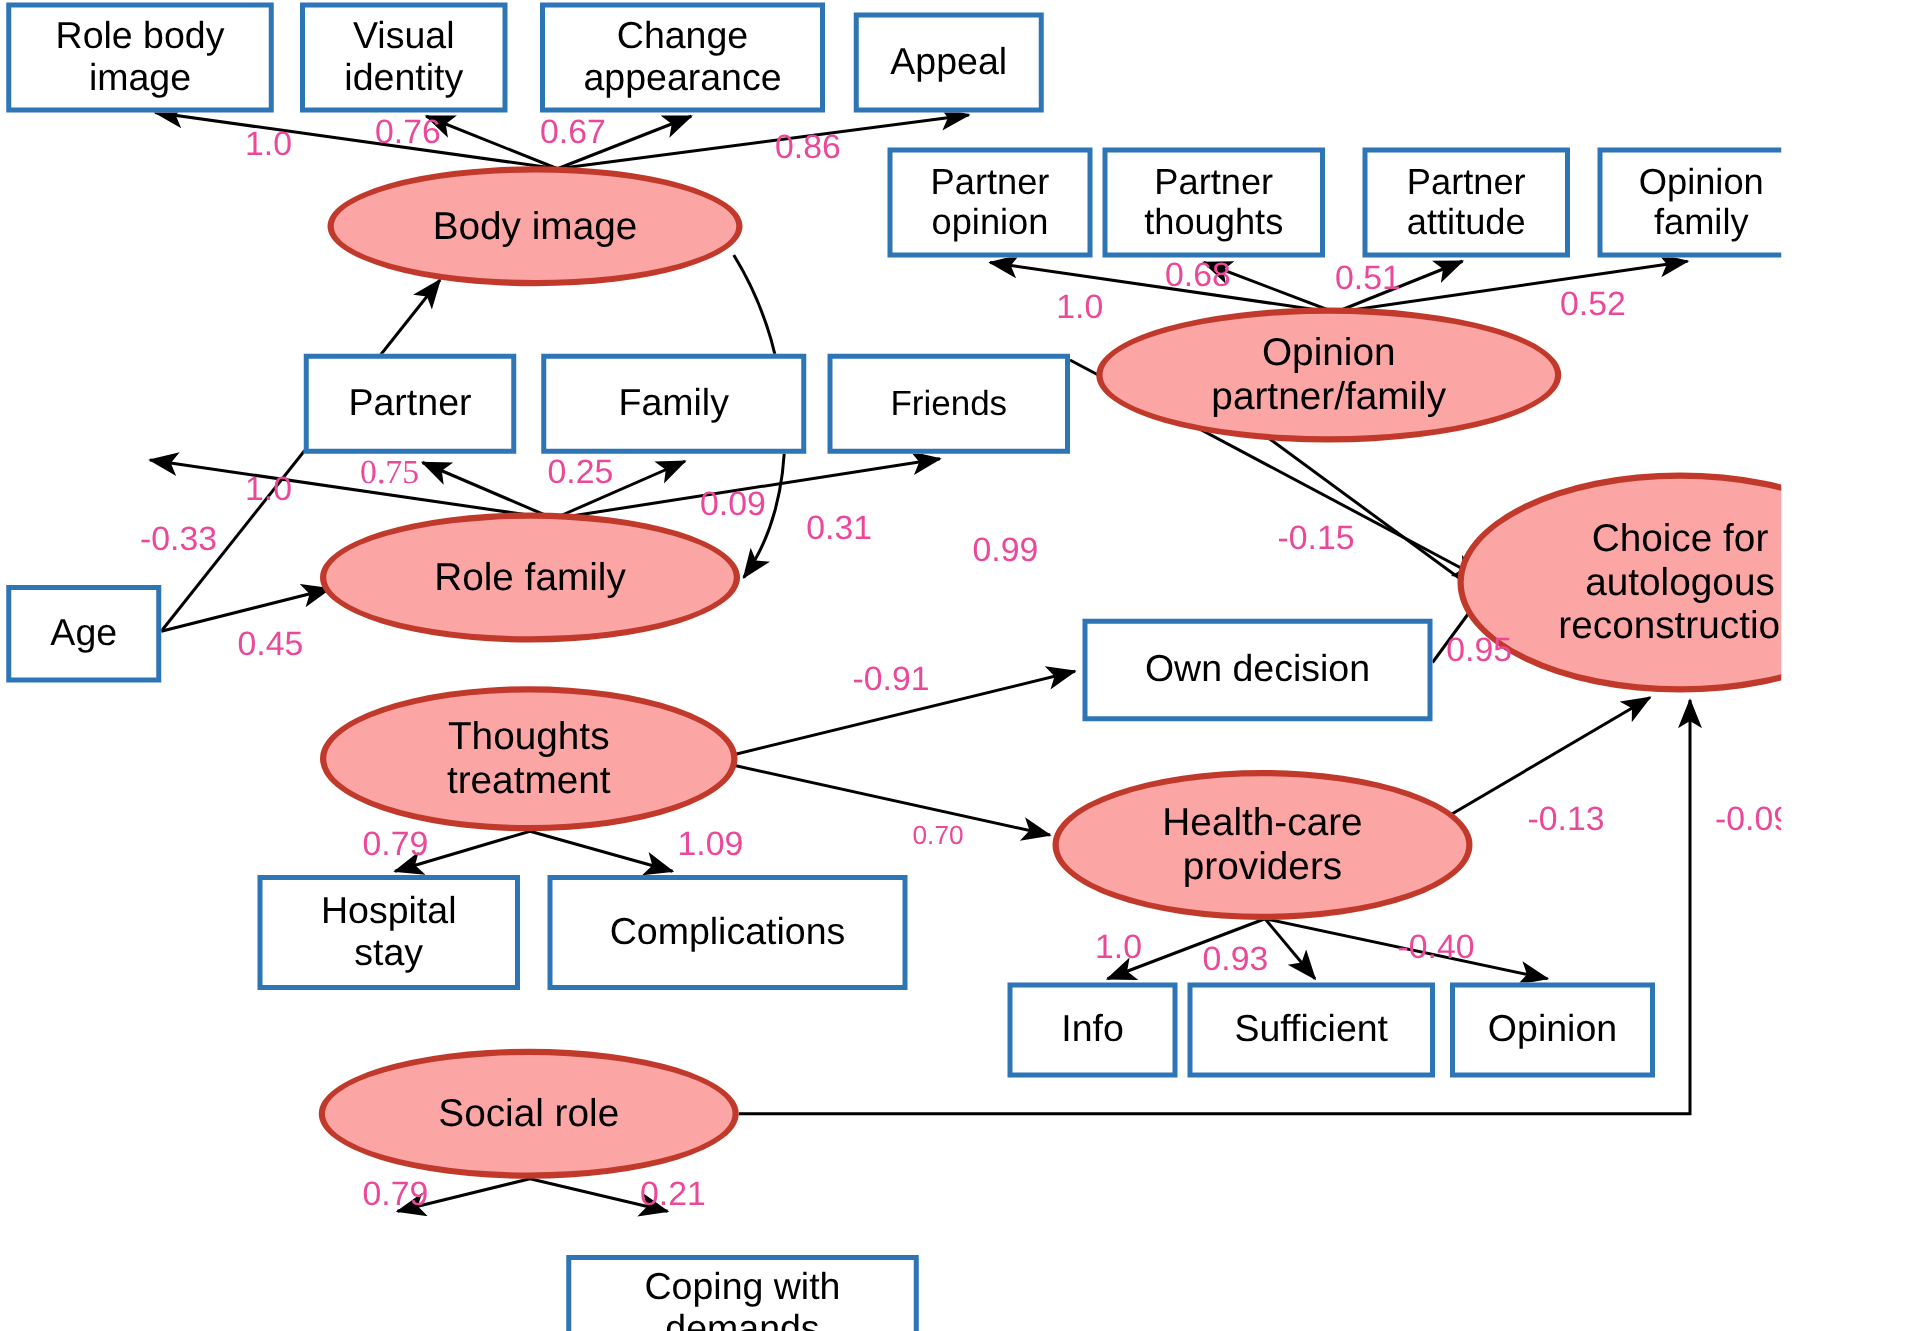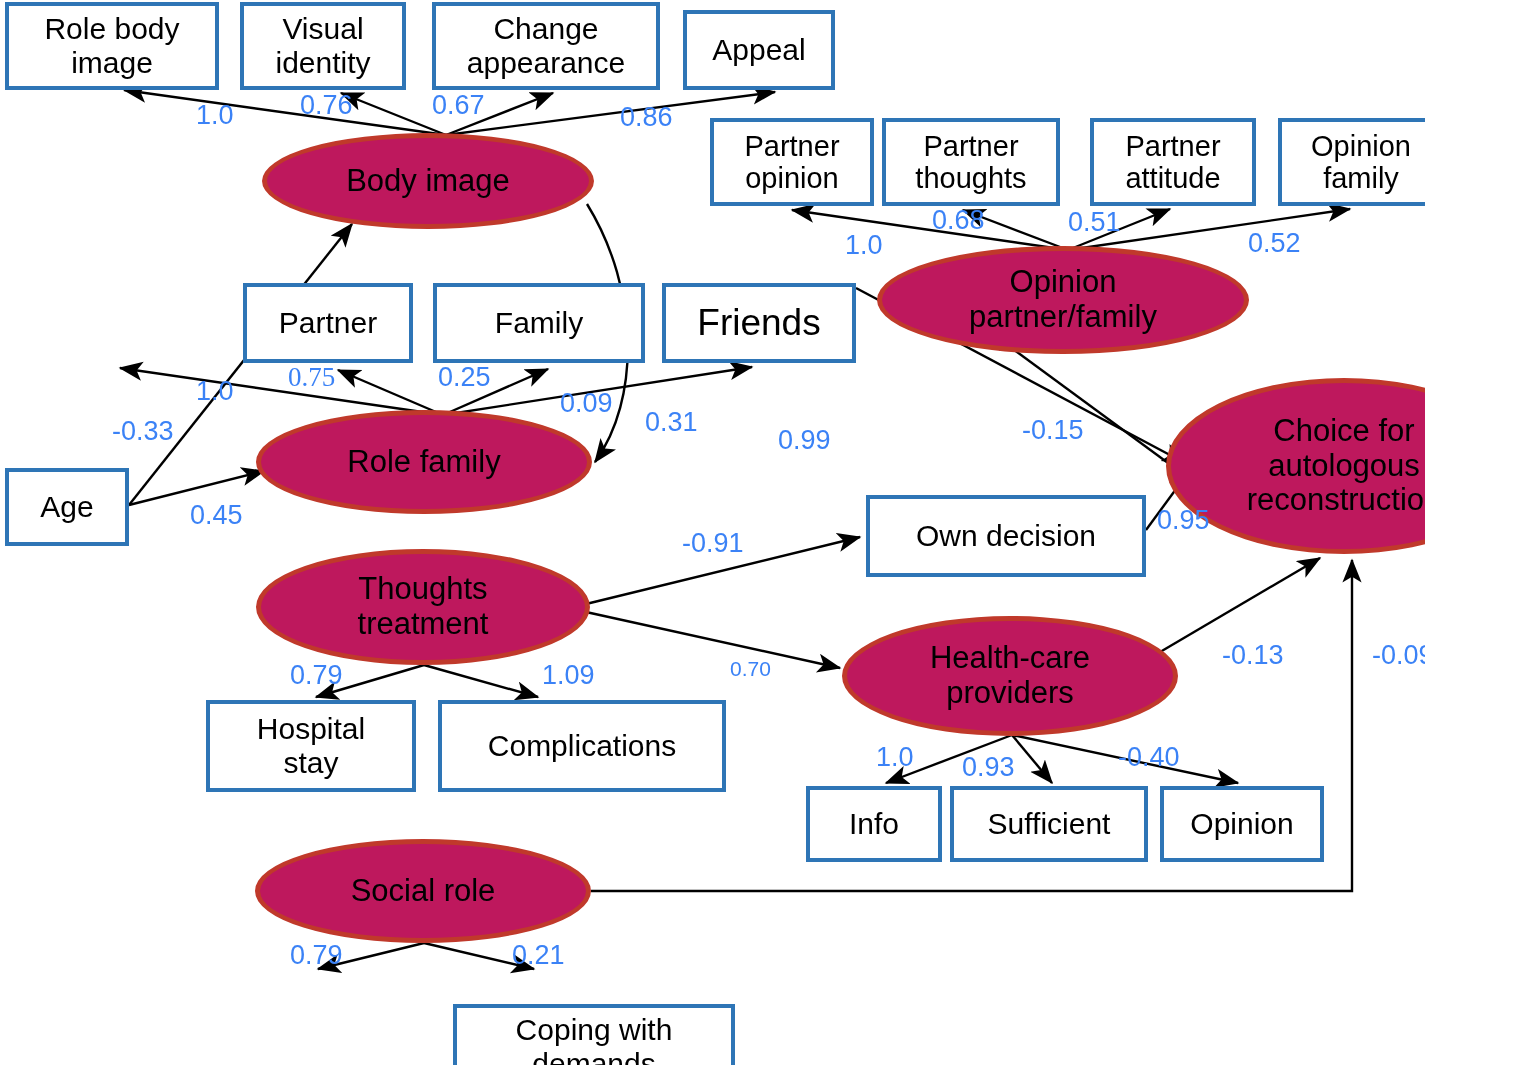--- a/index.html
+++ b/index.html
@@ -1,22 +1,22 @@
 <!DOCTYPE html>
 <html><head>
 <meta charset="utf-8">
 <style>
   html,body{margin:0;padding:0;background:#ffffff;}
   body{font-family:"Liberation Sans", sans-serif;}
   #canvas{position:relative;width:1408px;height:1065px;background:#fff;overflow:hidden;padding-left:17px;}
   svg#edges{position:absolute;left:0;top:0;width:1524px;height:1065px;}
   .node{position:absolute;box-sizing:border-box;display:flex;align-items:center;justify-content:center;text-align:center;}
   .obs{border:4px solid #2E75B6;background:#ffffff;color:#000;line-height:1.12;}
-  .lat{border:5px solid #C0392B;background:#be185d;border-radius:50%;color:#000;line-height:1.12;}
-  .lbl{position:absolute;color:#3b82f6;white-space:nowrap;}
+  .lat{border:5px solid #C0392B;background:#fca5a5;border-radius:50%;color:#000;line-height:1.12;}
+  .lbl{position:absolute;color:#ec4899;white-space:nowrap;}
 </style>
 </head>
 <body>
 
 <div id="canvas">
 
   <svg id="edges" viewBox="0 0 1524 1065">
     <defs>
       <marker id="ah" markerWidth="11" markerHeight="11" refX="9.4" refY="4" orient="auto" markerUnits="strokeWidth">
         <path d="M0,0 L10,4 L0,8 L2.4,4 z" fill="#000"></path>
@@ -94,21 +94,21 @@
     </div>
   <div class="node obs" style="left: 1278px; top: 118px; width: 166px; height: 88px; font-size: 29px; border-color: rgb(46, 117, 182);">
       <span>Opinion<br>family</span>
     </div>
   <div class="node obs" style="left: 243px; top: 283px; width: 170px; height: 80px; font-size: 30px; border-color: rgb(46, 117, 182);">
       <span>Partner</span>
     </div>
   <div class="node obs" style="left: 433px; top: 283px; width: 212px; height: 80px; font-size: 30px; border-color: rgb(46, 117, 182);">
       <span>Family</span>
     </div>
-  <div class="node obs" style="left: 662px; top: 283px; width: 194px; height: 80px; font-size: 37px; border-color: rgb(46, 117, 182); justify-content: center;">
+  <div class="node obs" style="left: 662px; top: 283px; width: 194px; height: 80px; font-size: 28px; border-color: rgb(46, 117, 182); justify-content: center;">
       <span>Friends</span>
     </div>
   <div class="node obs" style="left: 5px; top: 468px; width: 124px; height: 78px; font-size: 30px; border-color: rgb(46, 117, 182);">
       <span>Age</span>
     </div>
   <div class="node obs" style="left: 866px; top: 495px; width: 280px; height: 82px; font-size: 30px; border-color: rgb(46, 117, 182);">
       <span>Own decision</span>
     </div>
   <div class="node obs" style="left: 206px; top: 700px; width: 210px; height: 92px; font-size: 30px; border-color: rgb(46, 117, 182);">
       <span>Hospital<br>stay</span>

